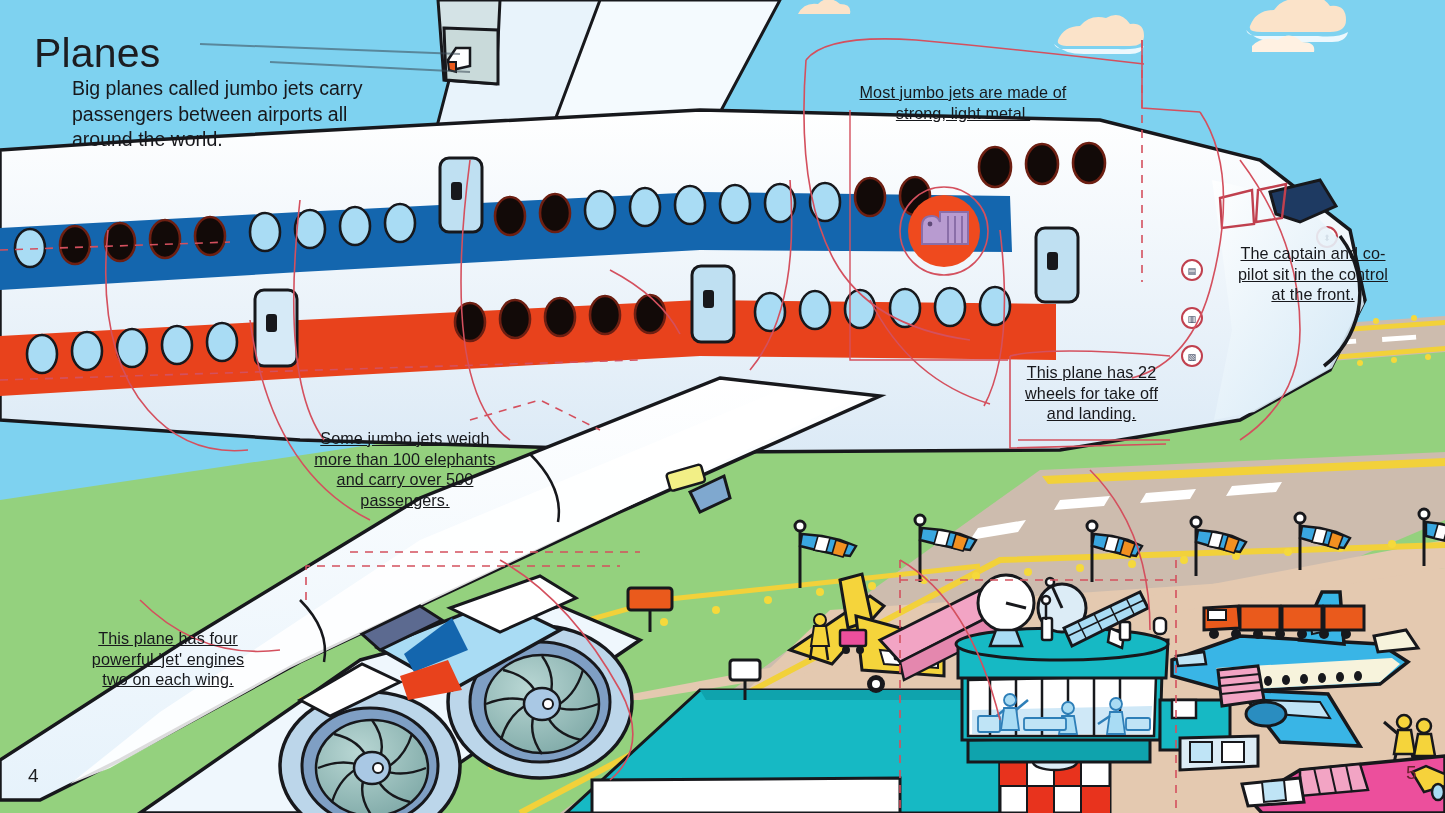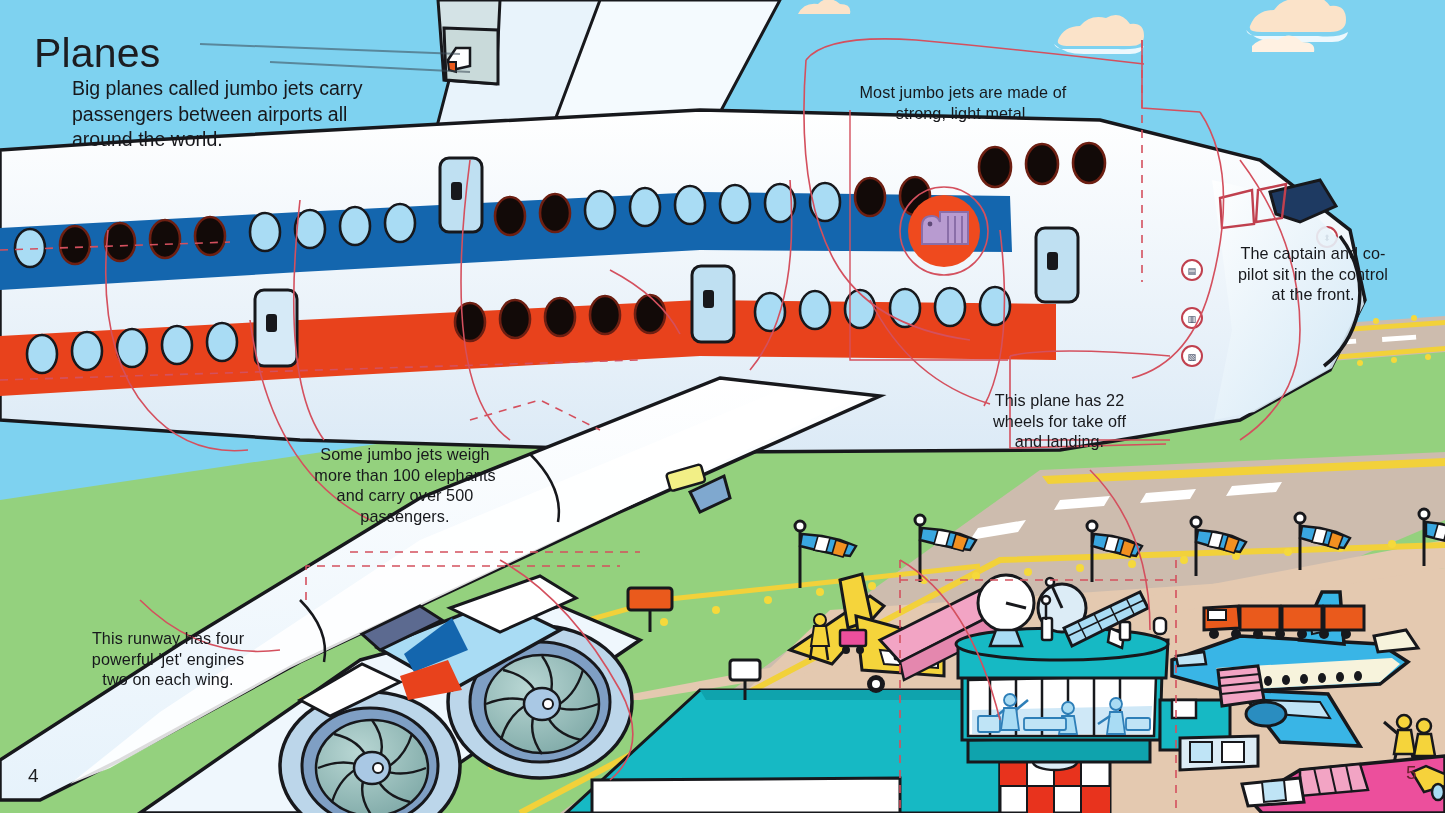--- a/index.html
+++ b/index.html
@@ -17,25 +17,26 @@
   #title{
     left:34px;top:32px;font-size:41px;font-weight:500;letter-spacing:.2px;color:#1c1d21;
     line-height:1.05;
   }
   #intro{
     left:36px;top:76px;width:310px;font-size:19.5px;line-height:1.32;color:#17181c;margin-left:36px;
   }
   .callout{
     text-align:center;font-size:16.2px;line-height:1.27;color:#17181c;font-weight:400;
     letter-spacing:.1px;
+    text-decoration:underline;
   }
   #c-metal{left:856px;top:82px;width:214px;}
   #c-captain{left:1238px;top:243px;width:150px;}
-  #c-wheels{left:992px;top:362px;width:135px;margin-top:28px;}
-  #c-weight{left:300px;top:444px;width:210px;}
+  #c-wheels{left:1024px;top:362px;width:135px;}
+  #c-weight{left:300px;top:428px;width:210px;}
   #c-engines{left:88px;top:628px;width:160px;}
   #c-atc{left:744px;top:699px;width:165px;color:#111;}
   .pageno{font-size:19px;color:#1d1e22;}
   #pno-left{left:28px;top:765px;}
   #pno-right{left:1406px;top:762px;color:#6b2430;}
 </style>
 </head>
 <body>
 
 <div id="page">
@@ -650,17 +651,17 @@
     </g>
   </svg>
 
   <div class="tx" id="title">Planes</div>
   <div class="tx" id="intro">Big planes called jumbo jets carry passengers between airports all around the world.</div>
 
   <div class="tx callout" id="c-metal">Most jumbo jets are made of strong, light metal.</div>
   <div class="tx callout" id="c-captain">The captain and co-pilot sit in the control at the front.</div>
   <div class="tx callout" id="c-wheels">This plane has 22 wheels for take off and landing.</div>
   <div class="tx callout" id="c-weight">Some jumbo jets weigh more than 100 elephants and carry over 500 passengers.</div>
-  <div class="tx callout" id="c-engines">This runway has four powerful 'jet' engines two on each wing.</div>
+  <div class="tx callout" id="c-engines">This plane has four powerful 'jet' engines two on each wing.</div>
 
   <div class="tx pageno" id="pno-left">4</div>
   <div class="tx pageno" id="pno-right">5</div>
 </div>
 
 </body></html>

